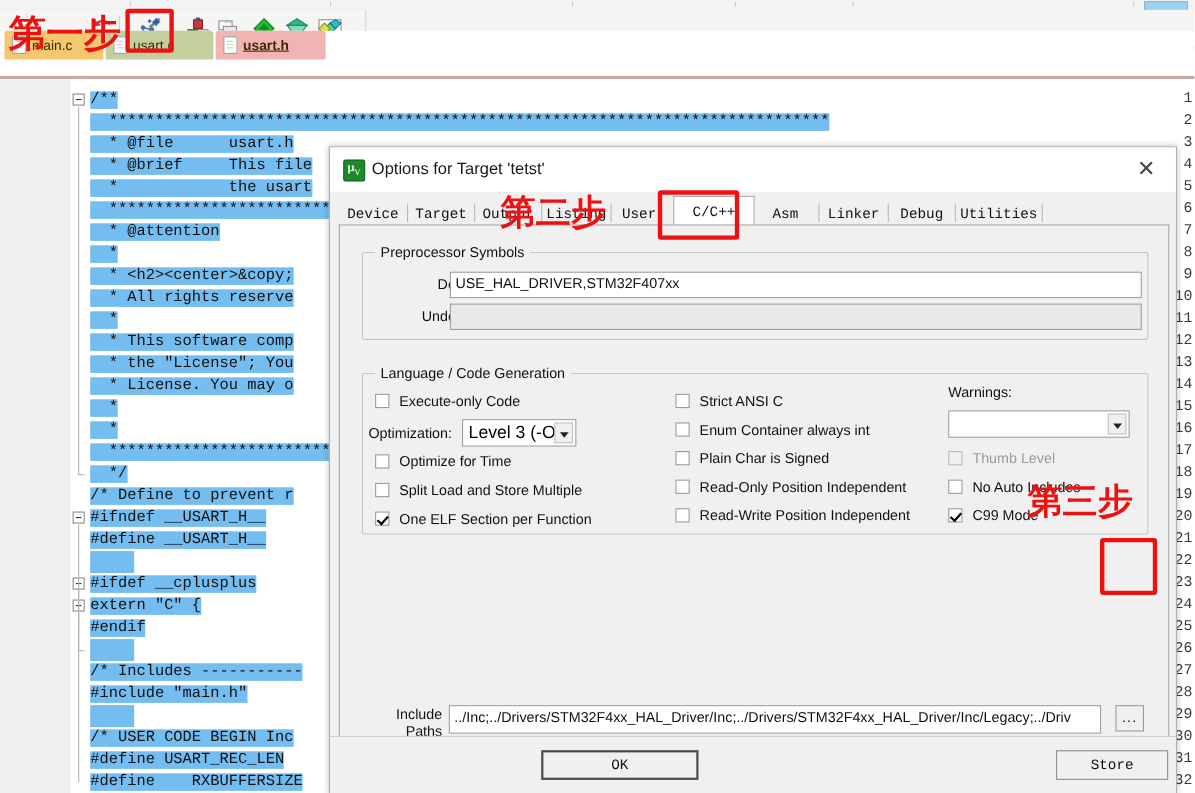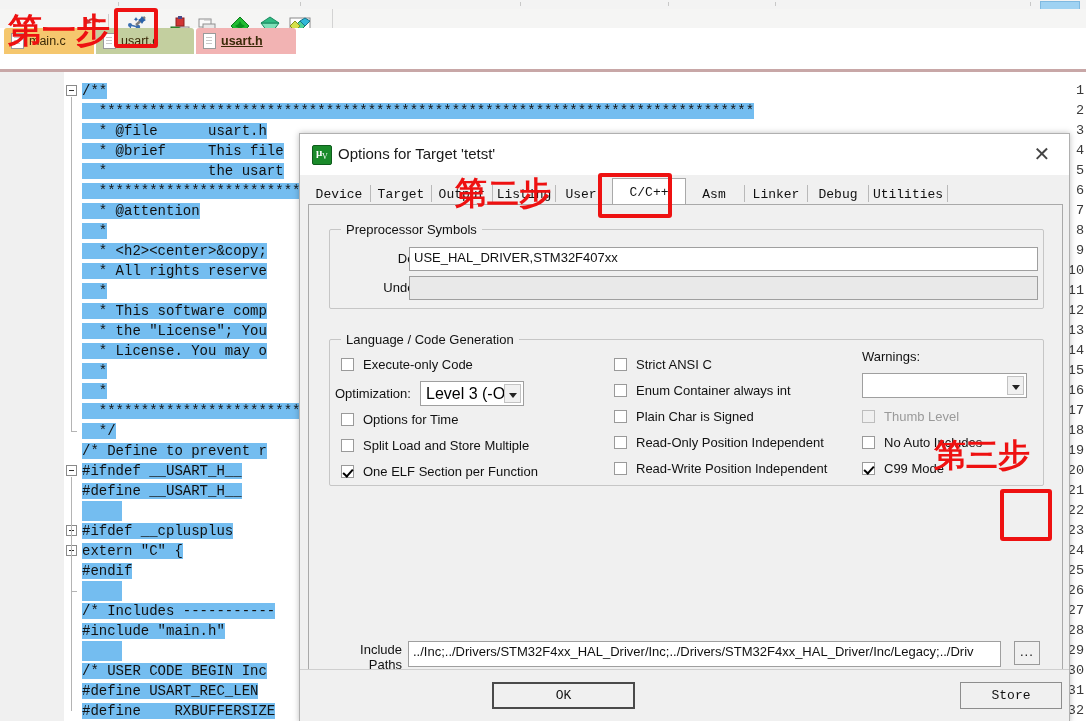--- a/index.html
+++ b/index.html
@@ -319,21 +319,21 @@
     <div class="cb" style="left:32px;top:153px;"></div>
     <div class="cbl" style="left:54px;top:152px;">Execute-only Code</div>
 
     <div class="lbl" style="left:26px;top:181px;">Optimization:</div>
     <div class="combo" style="left:111px;top:176px;width:104px;height:25px;">
       <span class="val">Level 3 (-O3)</span>
       <span class="arrow"></span>
     </div>
 
     <div class="cb" style="left:32px;top:208px;"></div>
-    <div class="cbl" style="left:54px;top:207px;">Options for Time</div>
+    <div class="cbl" style="left:54px;top:207px;">Optimize for Time</div>
 
     <div class="cb" style="left:32px;top:234px;"></div>
     <div class="cbl" style="left:54px;top:233px;">Split Load and Store Multiple</div>
 
     <div class="cb on" style="left:32px;top:260px;"></div>
     <div class="cbl" style="left:54px;top:259px;">One ELF Section per Function</div>
 
     <div class="cb" style="left:305px;top:153px;"></div>
     <div class="cbl" style="left:327px;top:152px;">Strict ANSI C</div>
 

